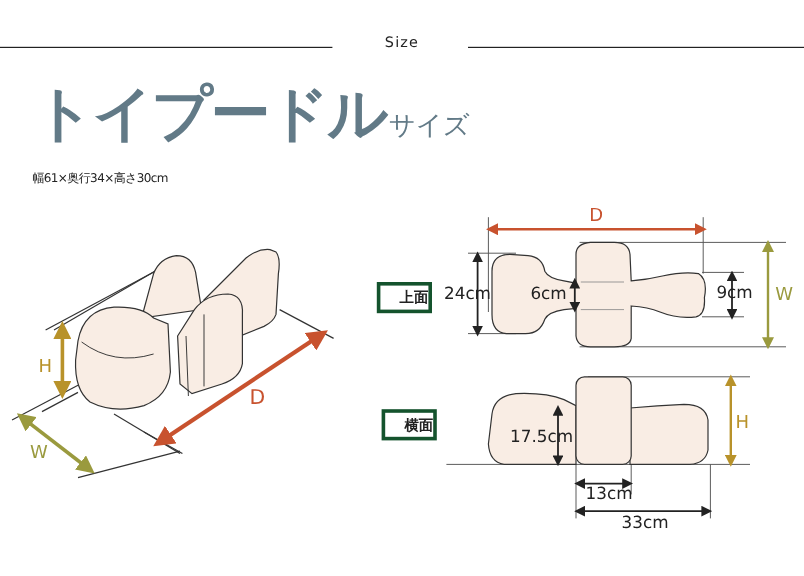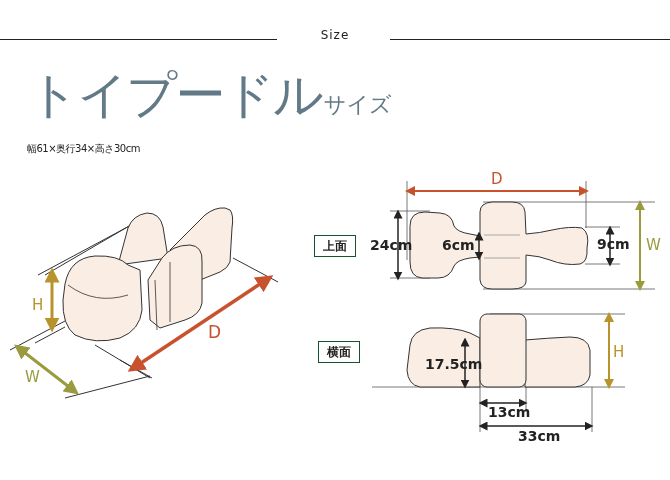--- a/index.html
+++ b/index.html
@@ -1,25 +1,25 @@
 <!DOCTYPE html>
 <html><head>
 <meta charset="utf-8">
 <style>
   html, body { margin:0; padding:0; background:#fff; }
   body { width:670px; height:480px; position:relative; overflow:hidden; font-family:"DejaVu Sans", sans-serif; color:#222; }
   .hr { position:absolute; top:39px; height:1px; background:#222; }
   .size-label { position:absolute; top:28px; left:290px; width:90px; text-align:center; font-size:12px; letter-spacing:1px; color:#222; font-family:"DejaVu Sans", sans-serif; }
   .title { position:absolute; left:28px; top:62px; color:#627a87; white-space:nowrap; }
-  .title .big { font-size:50px; font-weight:normal; letter-spacing:-2px; }
+  .title .big { font-size:50px; font-weight:bold; letter-spacing:-2px; }
   .title .small { font-size:22px; margin-left:2px;margin-top:34px; }
   .spec { position:absolute; left:27px; top:142px; font-size:10px; color:#222; letter-spacing:-0.5px; }
   svg { position:absolute; left:0; top:0; }
-  .badge { position:absolute; width:40px; height:20px; border:1px solid #14532d; font-size:12px; font-weight:bold; text-align:center; line-height:20px; background:#fff; }
-  .dim { position:absolute; font-size:14px; font-weight:bold; color:#222; white-space:nowrap;text-align:center; }
+  .badge { position:absolute; width:40px; height:20px; border:3px solid #14532d; font-size:12px; font-weight:bold; text-align:right; line-height:20px; background:#fff; }
+  .dim { position:absolute; font-size:14px; font-weight:normal; color:#222; white-space:nowrap;text-align:center; }
   .letter { position:absolute; font-size:15px; }
 </style>
 </head>
 <body>
 
 <div class="hr" style="left:0; width:277px;"></div>
 <div class="size-label">Size</div>
 <div class="hr" style="left:390px; width:280px;"></div>
 
 <div class="title">

